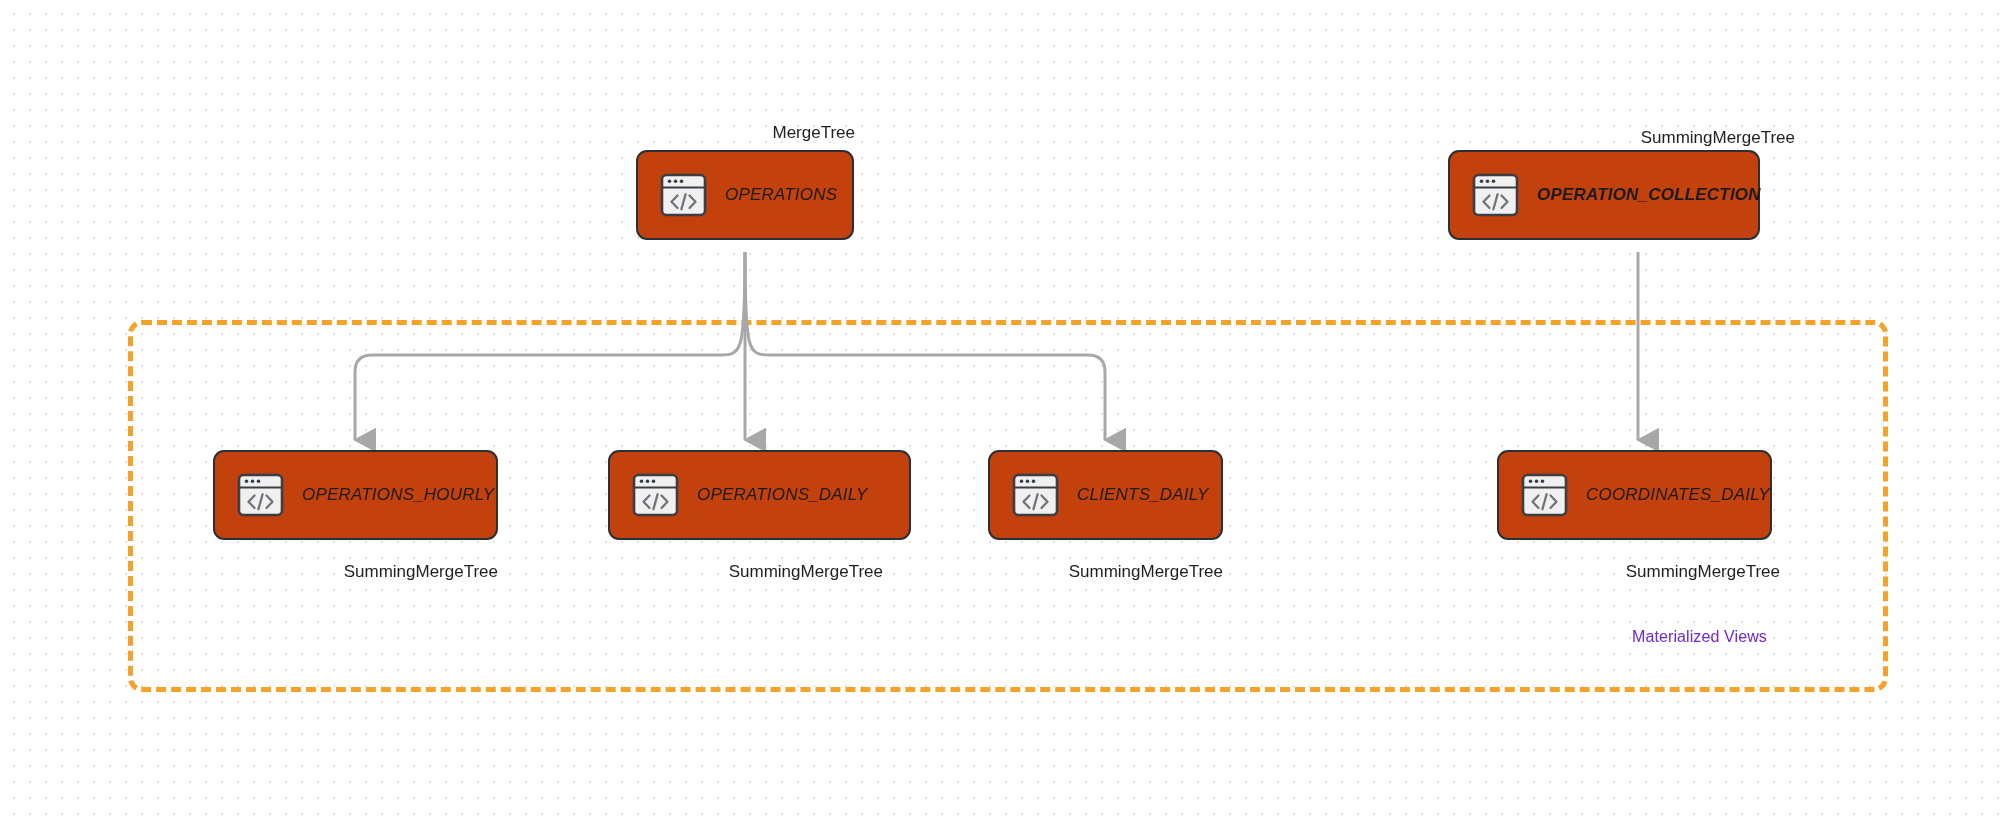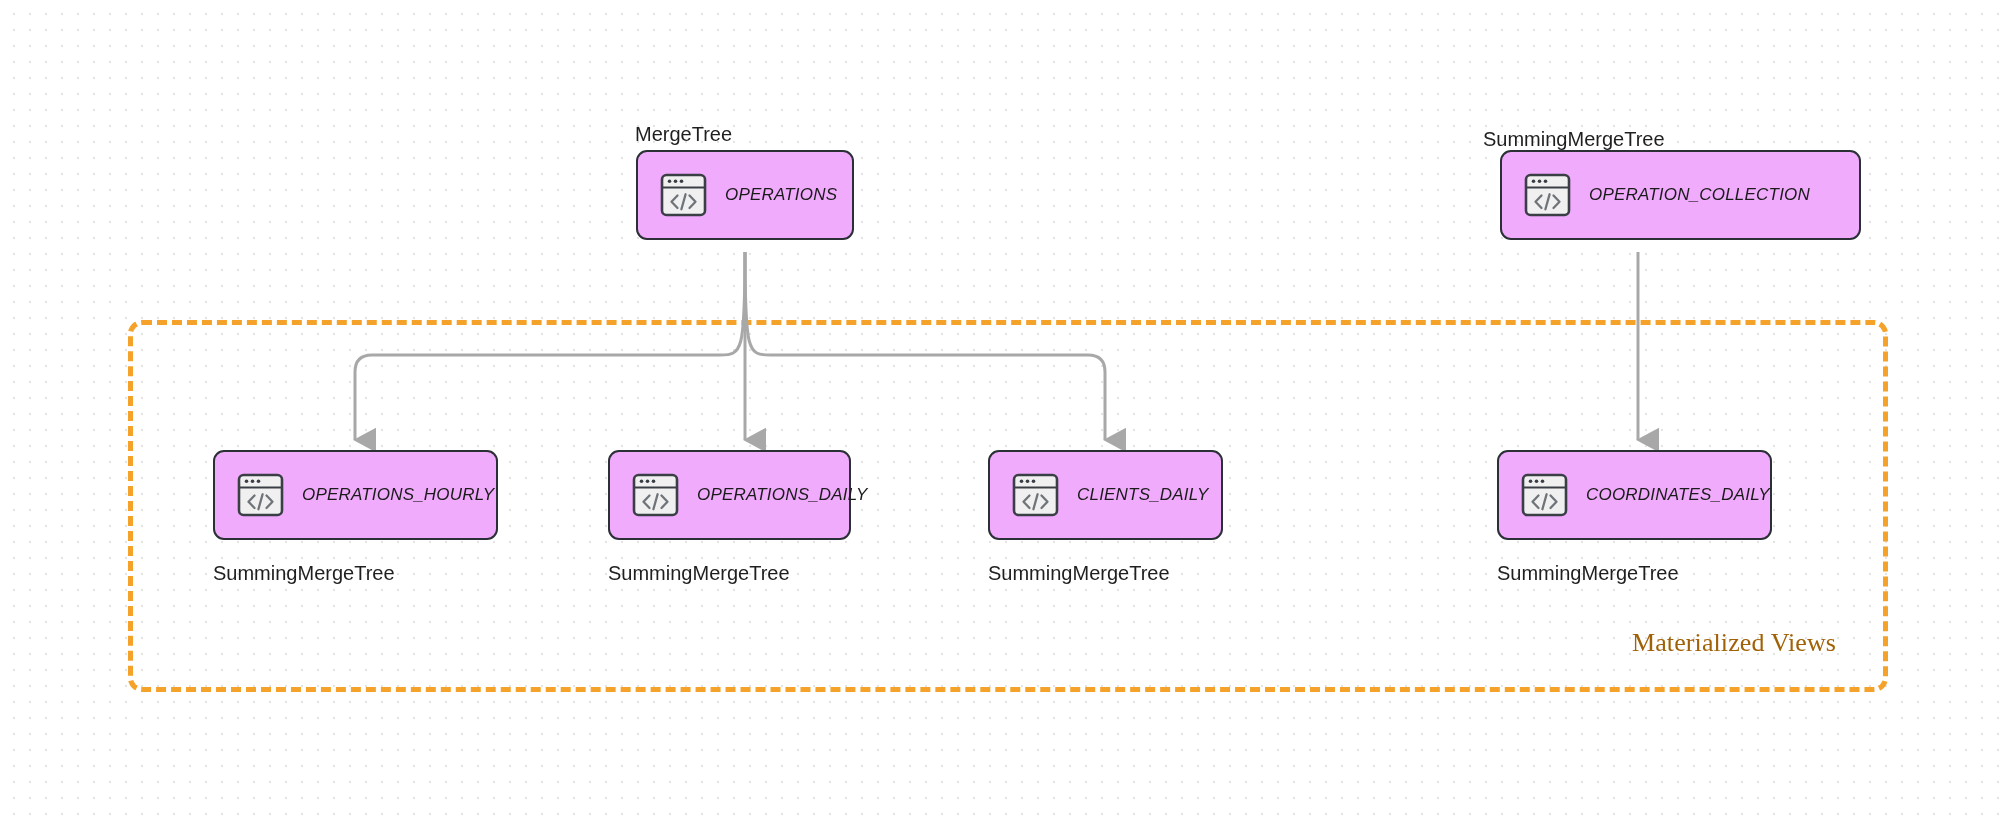--- a/index.html
+++ b/index.html
@@ -39,61 +39,60 @@
   
   .group-box {
     position: absolute;
     border: 5px dashed #f5a22b;
     border-radius: 14px;
     z-index: 0;
   }
 
   .group-label {
     position: absolute;
-    color: #a16207;
-    font-size: 26px;
+    color: #6d28d9;
+    font-size: 16px;
     letter-spacing: 0.1px;
     white-space: nowrap;
     z-index: 3;
-    font-family: Liberation Serif, serif;
   }
 
   
   .node {
     position: absolute;
     z-index: 2;
   }
 
   .node-box {
-    background: #f0abfc;
+    background: #c2410c;
     border: 2.6px solid #2b3036;
     border-radius: 11px;
     height: 90px;
     display: flex;
     align-items: center;
     padding-left: 22px;
     gap: 18px;
   }
 
   .node-label {
     font-style: italic;
     font-size: 17px;
     color: #1b1b1b;
     letter-spacing: 0.2px;
     white-space: nowrap;
   }
 
   
   .engine-label {
     position: absolute;
-    font-size: 20px;
+    font-size: 17px;
     color: #1f1f1f;
     white-space: nowrap;
     z-index: 2;
-    text-align: left;
+    text-align: right;
   }
 
   
   .code-icon {
     width: 47px;
     height: 44px;
     flex: 0 0 auto;
     display: block;
   }
 </style>
@@ -142,21 +141,21 @@
           <path d="M 29.5 22.5 L 35.5 28.8 L 29.5 35" fill="none" stroke="#6f7479" stroke-width="2.3" stroke-linecap="round" stroke-linejoin="round"></path>
           <line x1="25.6" y1="21.3" x2="21.4" y2="36.2" stroke="#6f7479" stroke-width="2.3" stroke-linecap="round"></line>
         </svg>
       </span>
       <span class="node-label">OPERATIONS</span>
     </div>
   </div>
 
   <div class="engine-label" style="left:1483px; top:128px; width:312px;">SummingMergeTree</div>
 
-  <div class="node" style="left:1500px; top:150px; width:361px;">
+  <div class="node" style="left:1448px; top:150px; width:312px;font-weight:bold;">
     <div class="node-box">
       <span>
         <svg class="code-icon" viewBox="0 0 47 44" aria-hidden="true">
           <rect x="2" y="2" width="43" height="40" rx="4.5" fill="#f0f0f0" stroke="#3a3f45" stroke-width="2.6"></rect>
           <line x1="2" y1="14.5" x2="45" y2="14.5" stroke="#3a3f45" stroke-width="2.2"></line>
           <circle cx="9.5" cy="8.3" r="1.8" fill="#3a3f45"></circle>
           <circle cx="15.5" cy="8.3" r="1.8" fill="#3a3f45"></circle>
           <circle cx="21.5" cy="8.3" r="1.8" fill="#3a3f45"></circle>
           <path d="M 17.5 22.5 L 11.5 28.8 L 17.5 35" fill="none" stroke="#6f7479" stroke-width="2.3" stroke-linecap="round" stroke-linejoin="round"></path>
           <path d="M 29.5 22.5 L 35.5 28.8 L 29.5 35" fill="none" stroke="#6f7479" stroke-width="2.3" stroke-linecap="round" stroke-linejoin="round"></path>
@@ -180,21 +179,21 @@
           <path d="M 29.5 22.5 L 35.5 28.8 L 29.5 35" fill="none" stroke="#6f7479" stroke-width="2.3" stroke-linecap="round" stroke-linejoin="round"></path>
           <line x1="25.6" y1="21.3" x2="21.4" y2="36.2" stroke="#6f7479" stroke-width="2.3" stroke-linecap="round"></line>
         </svg>
       </span>
       <span class="node-label">OPERATIONS_HOURLY</span>
     </div>
   </div>
 
   <div class="engine-label" style="left:213px; top:562px; width:285px;">SummingMergeTree</div>
 
-  <div class="node" style="left:608px; top:450px; width:243px;">
+  <div class="node" style="left:608px; top:450px; width:303px;">
     <div class="node-box">
       <span>
         <svg class="code-icon" viewBox="0 0 47 44" aria-hidden="true">
           <rect x="2" y="2" width="43" height="40" rx="4.5" fill="#f0f0f0" stroke="#3a3f45" stroke-width="2.6"></rect>
           <line x1="2" y1="14.5" x2="45" y2="14.5" stroke="#3a3f45" stroke-width="2.2"></line>
           <circle cx="9.5" cy="8.3" r="1.8" fill="#3a3f45"></circle>
           <circle cx="15.5" cy="8.3" r="1.8" fill="#3a3f45"></circle>
           <circle cx="21.5" cy="8.3" r="1.8" fill="#3a3f45"></circle>
           <path d="M 17.5 22.5 L 11.5 28.8 L 17.5 35" fill="none" stroke="#6f7479" stroke-width="2.3" stroke-linecap="round" stroke-linejoin="round"></path>
           <path d="M 29.5 22.5 L 35.5 28.8 L 29.5 35" fill="none" stroke="#6f7479" stroke-width="2.3" stroke-linecap="round" stroke-linejoin="round"></path>

